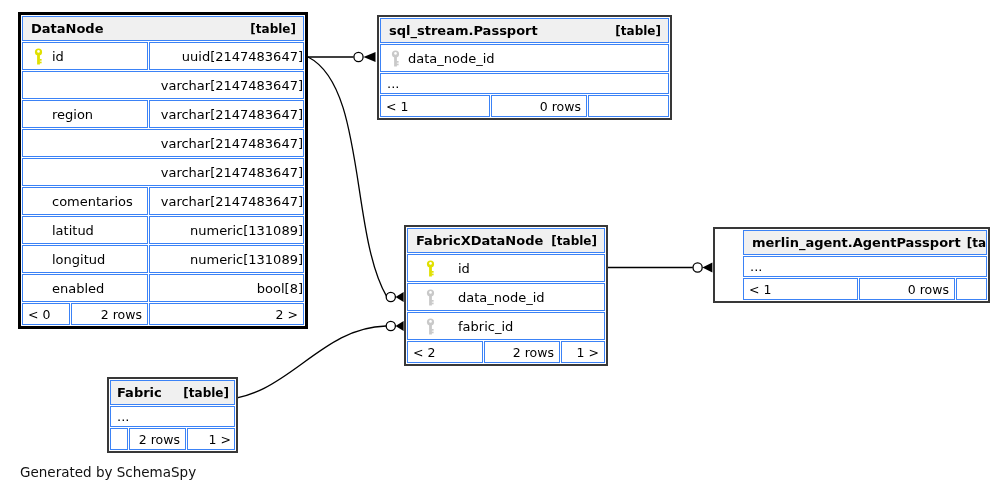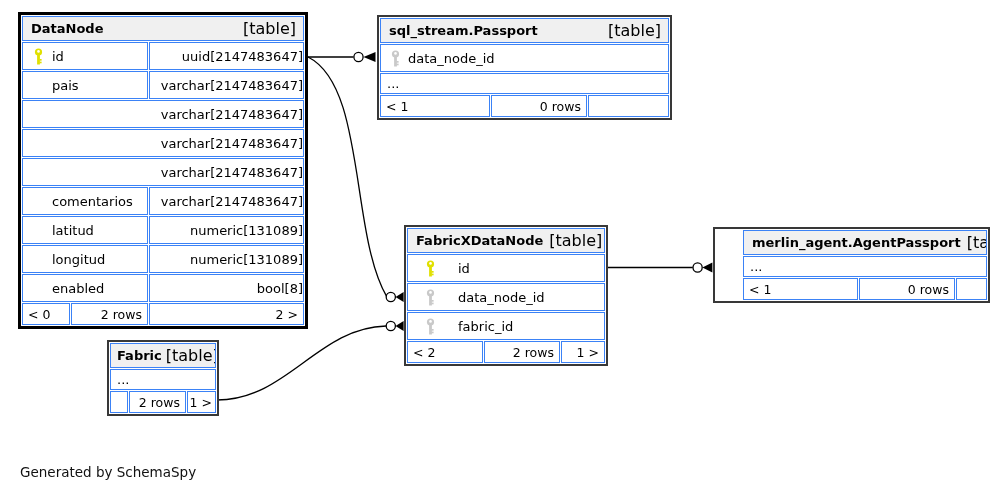--- a/index.html
+++ b/index.html
@@ -25,21 +25,21 @@
   .cell{
     border:1px solid #3b82f6;background:#fff;box-sizing:border-box;
     display:flex;align-items:center;font-size:13px;white-space:nowrap;overflow:hidden;
   }
   .hdr-cell{
     height:25px;flex:1;background:#f0f0f0;
     display:flex;align-items:center;justify-content:space-between;
     padding:0 7px 0 8px;
   }
   .t-title{font-weight:700;font-size:13px;cursor:pointer;}
-  .t-badge{font-weight:400;font-size:16px;margin-left:6px;}
+  .t-badge{font-weight:700;font-size:12px;margin-left:6px;}
   .col-cell{height:28px;padding-left:10px;}
   .name-cell{flex:0 0 126px;}
   .type-cell{flex:1;padding-left:5px;justify-content:flex-end;}
   .full{flex:1;}
   .dots-cell{height:21px;flex:1;padding-left:6px;font-size:13px;}
   .foot-cell{height:22px;font-size:12.5px;padding:0 5px;}
   .foot-left{justify-content:flex-start;}
   .foot-right{justify-content:flex-end;}
   .keyslot{width:11px;height:17px;flex:0 0 11px;margin-right:8px;display:inline-flex;}
   .pad-fx .keyslot{margin-left:7px;margin-right:22px;}
@@ -99,29 +99,29 @@
               <rect x="6.6" y="13.6" width="2" height="1.7" fill="currentColor"></rect>
             </svg>
           </span>
         <span>id</span>
       </div>
       <div class="cell col-cell type-cell">
           <span>uuid[2147483647]</span>
         </div>
     </div>
     <div class="row">
-      <div class="cell col-cell name-cell">
-          <span class="keyslot none"></span>
-          <span>pais</span>
-        </div>
-      <div class="cell col-cell type-cell">
-          <span>varchar[2147483647]</span>
-        </div>
-    </div>
-    <div class="row">
+      <div class="cell col-cell type-cell">
+          <span>varchar[2147483647]</span>
+        </div>
+    </div>
+    <div class="row">
+      <div class="cell col-cell name-cell">
+          <span class="keyslot none"></span>
+          <span>region</span>
+        </div>
       <div class="cell col-cell type-cell">
           <span>varchar[2147483647]</span>
         </div>
     </div>
     <div class="row">
       <div class="cell col-cell type-cell">
           <span>varchar[2147483647]</span>
         </div>
     </div>
     <div class="row">
@@ -269,21 +269,21 @@
     <div class="row">
       <div class="cell dots-cell">...</div>
     </div>
     <div class="row">
       <div class="cell foot-cell foot-left" style="flex:0 0 115px;">&lt; 1</div>
       <div class="cell foot-cell foot-right" style="flex:0 0 96px;">0 rows</div>
       <div class="cell foot-cell foot-right" style="flex:1;"></div>
     </div>
   </div>
 
-  <div class="tbl" style="left:107px;top:340px;width:112px;">
+  <div class="tbl" style="left:107px;top:377px;width:131px;">
     <div class="row">
       <div class="cell hdr-cell" style="padding:0 5px 0 6px;">
         <span class="t-title">Fabric</span>
         <span class="t-badge" style="margin-left:4px;">[table]</span>
       </div>
     </div>
     <div class="row">
       <div class="cell dots-cell">...</div>
     </div>
     <div class="row">

